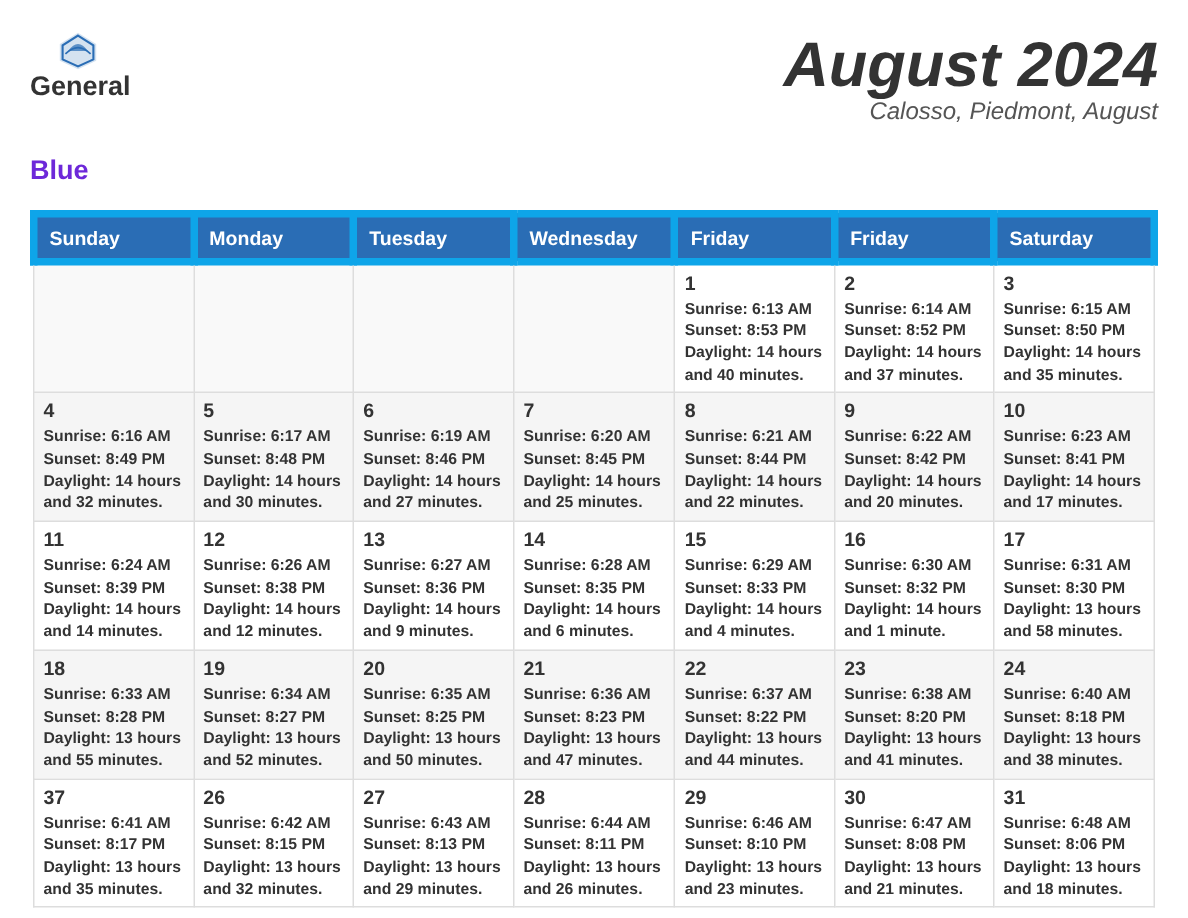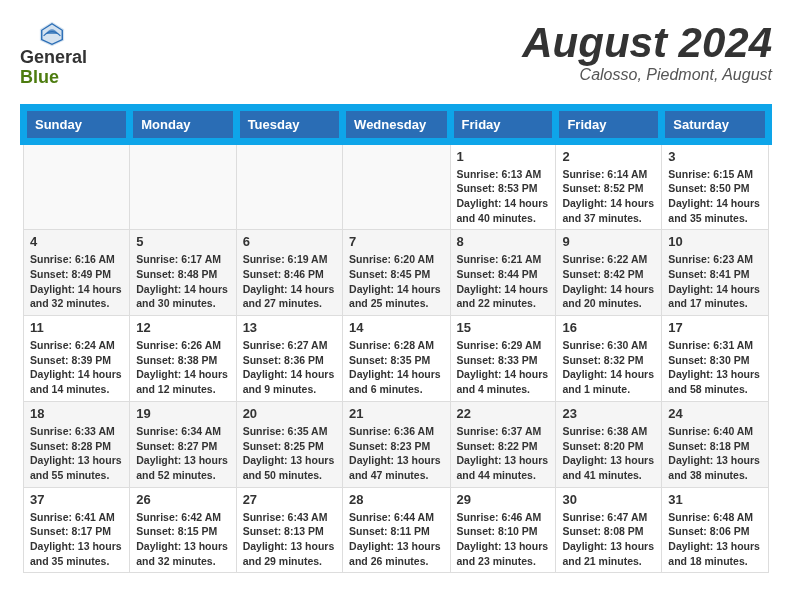--- a/index.html
+++ b/index.html
@@ -27,21 +27,22 @@
       line-height: 1.1;
     }
     .logo-general {
       font-size: 18px;
       font-weight: bold;
       color: #333;
     }
     .logo-blue {
       font-size: 18px;
       font-weight: bold;
-      color: #4d7c0f;
+      color: #6d28d9;
+      margin-top: 36px;
     }
     .logo-icon {
       width: 28px;
       height: 28px;
       margin-right: 4px;
     }
     .title-section {
       text-align: right;
       font-style: italic;
     }
@@ -59,21 +60,21 @@
       width: 100%;
       border-collapse: collapse;
     }
     th {
       background-color: #2a6db5;
       color: white;
       text-align: left;
       padding: 6px 8px;
       font-size: 13px;
       font-weight: bold;
-      border: 7px solid #0ea5e9;
+      border: 5px solid #0ea5e9;
     }
     td {
       border: 1px solid #ddd;
       vertical-align: top;
       padding: 4px 6px;
       font-size: 11px;
       color: #333;
       height: 85px;
       width: 108px;
       background: #fff;

